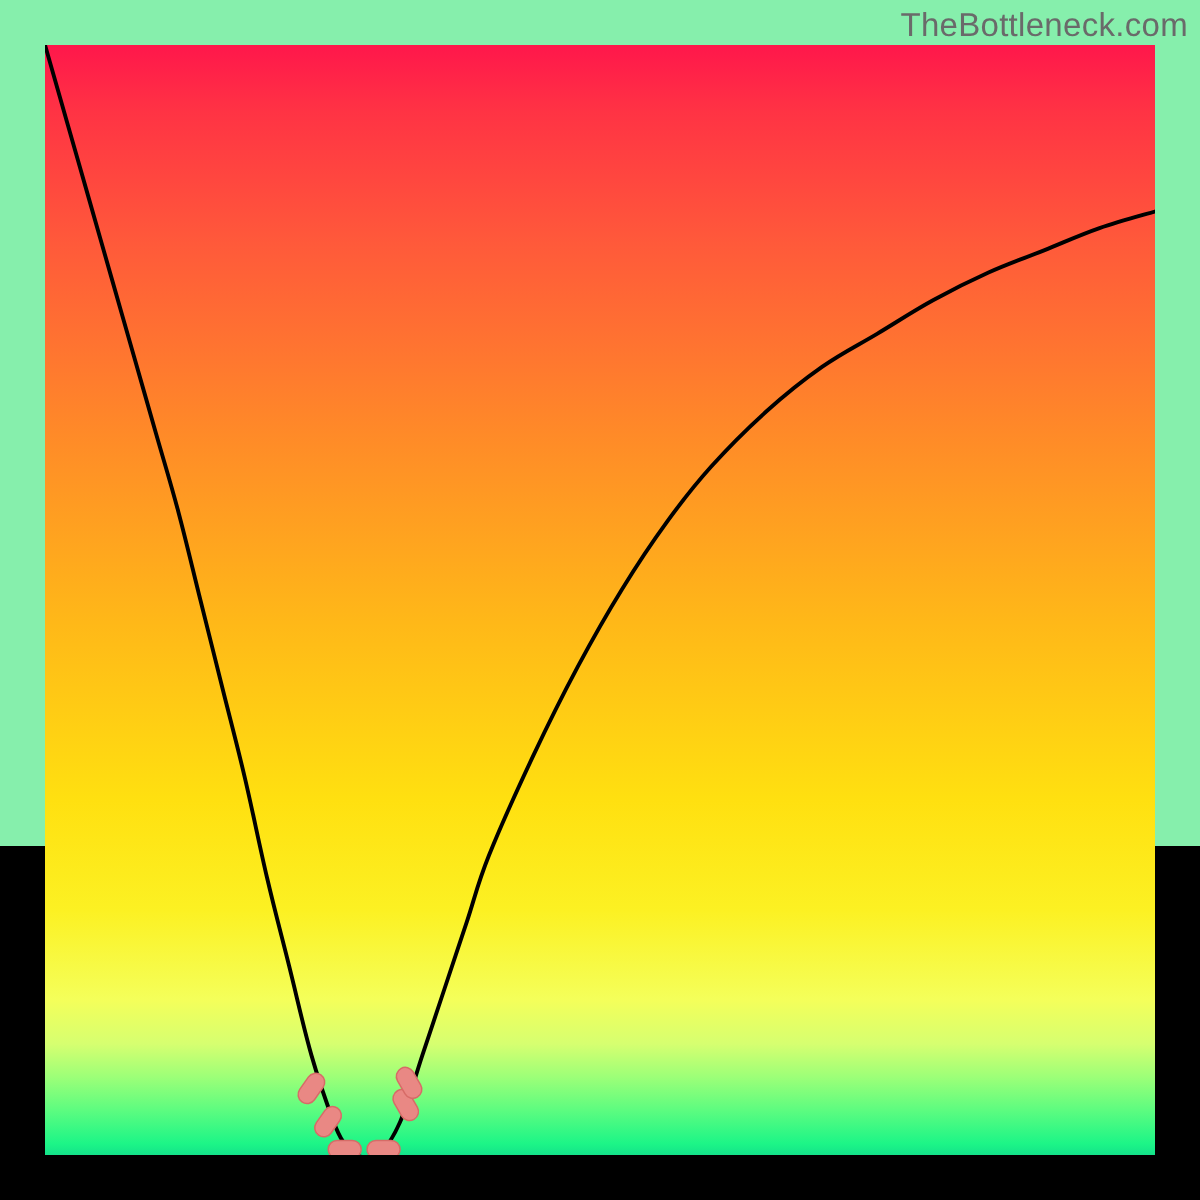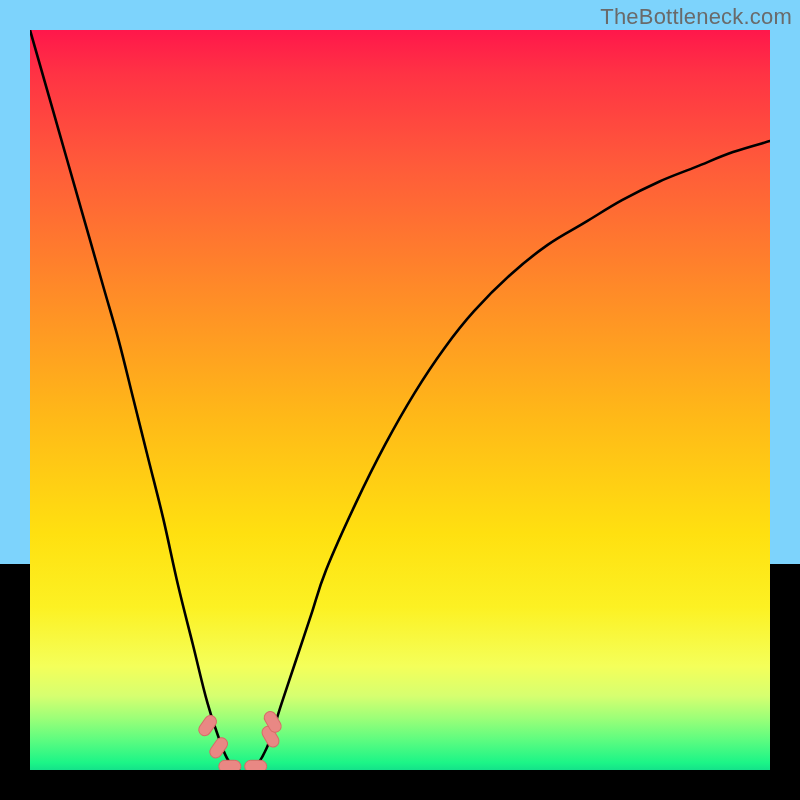--- a/index.html
+++ b/index.html
@@ -8,21 +8,21 @@
     width: 800px;
     height: 800px;
     background: #000;
     overflow: hidden;
     font-family: Arial, Helvetica, sans-serif;
   }
   .frame {
     position: relative;
     width: 800px;
     height: 564px;
-    background: #7dd3fc;
+    background: #86efac;
   }
   .plot {
     position: absolute;
     left: 30px;
     top: 30px;
     width: 740px;
     height: 740px;
     
     background: linear-gradient(
       to bottom,

